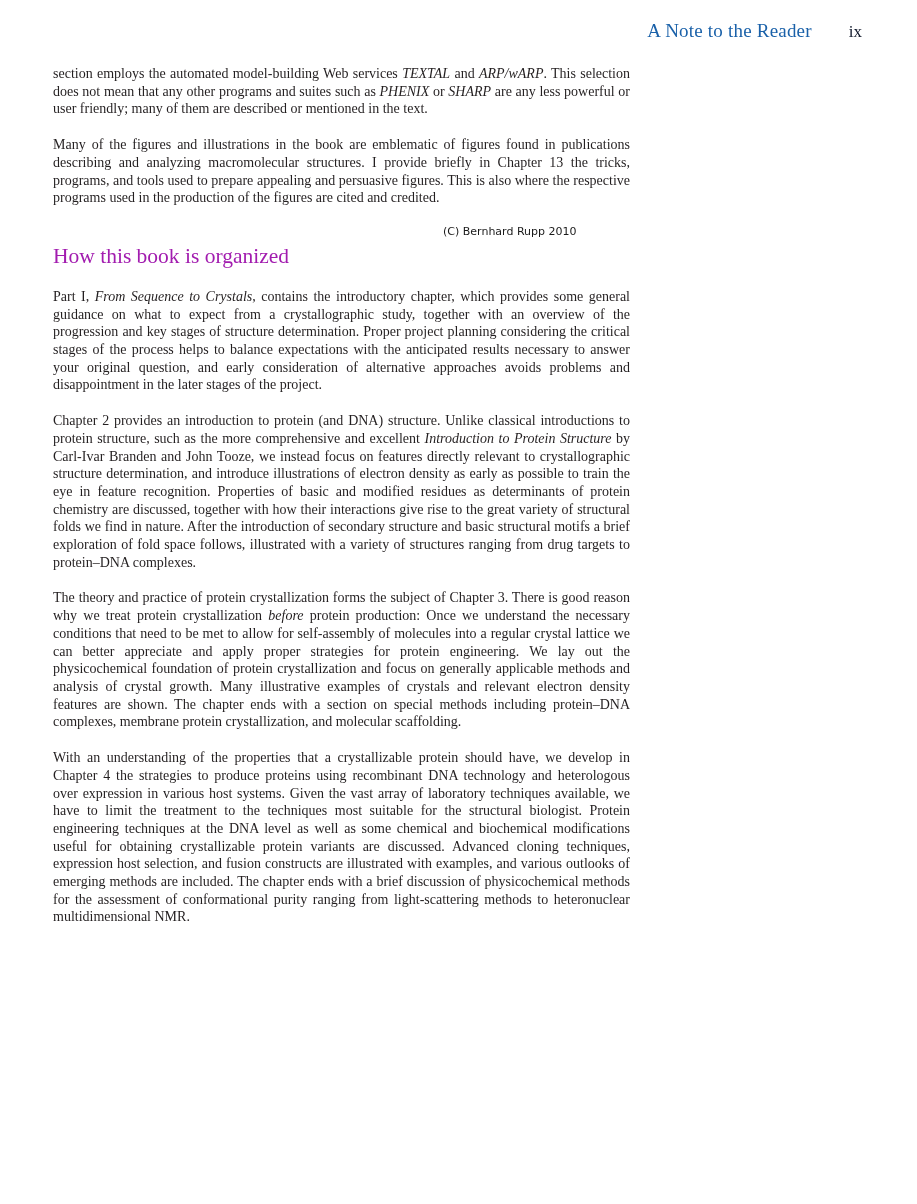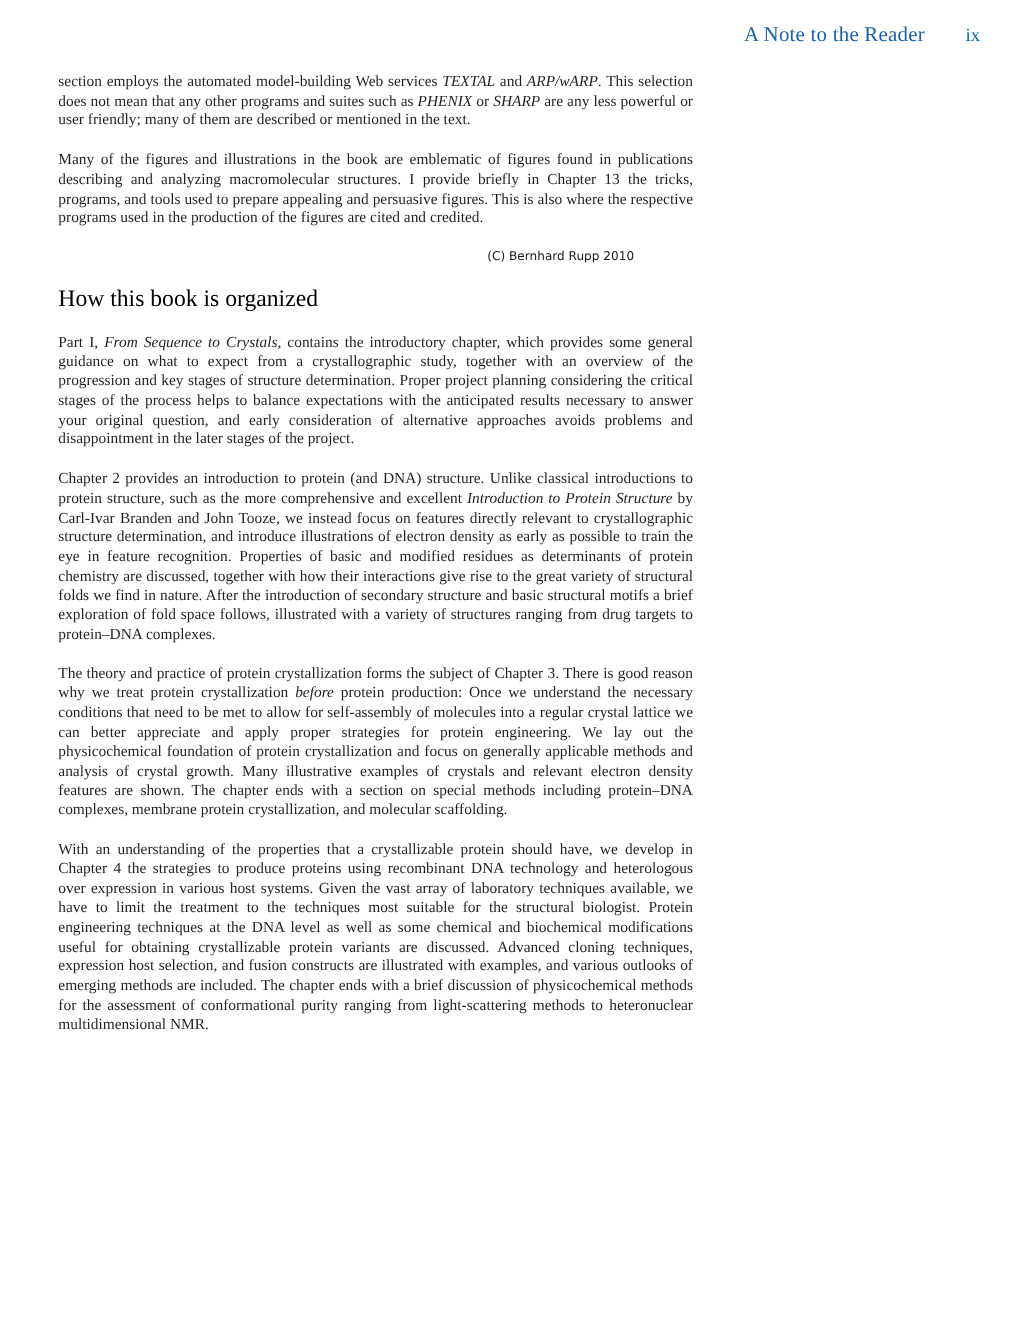--- a/index.html
+++ b/index.html
@@ -14,30 +14,30 @@
     background: #ffffff;
     font-family: "Liberation Serif", "DejaVu Serif", serif;
     color: #231f20;
     overflow: hidden;
   }
   .running-head {
     display: flex;
     justify-content: flex-end;
     align-items: baseline;
     gap: 37px;
-    padding: 9px 26px 0 0;
+    padding: 9px 55px 0 0;
   }
   .head-title {
     color: #1a61a9;
     font-size: 19px;
     letter-spacing: 0.2px;
   }
   .page-number {
     font-size: 17px;
-    color: #0369a1;
+    color: #0f172a;
     margin-top: 13px;
   }
   .text-block {
     margin: 23px 0 0 53px;
     width: 577px;
     text-align: justify;
     hyphens: auto;
     -webkit-hyphens: auto;
   }
   .text-block p {
@@ -45,27 +45,27 @@
     font-size: 14px;
     line-height: 17.7px;
   }
   .text-block p em {
     font-style: italic;
   }
   .watermark {
     font-family: "DejaVu Sans", sans-serif;
     font-size: 11px;
     color: #1a1a1a;
-    margin: 4px 0 20px 390px;
+    margin: 4px 0 6px 390px;
     text-align: left;
   }
   .section-heading {
     font-family: "Liberation Serif", "DejaVu Serif", serif;
     font-weight: normal;
-    color: #000000;
+    color: #a21caf;
     font-size: 21.5px;
     line-height: 24px;
     margin: 4px 0 20px 0;
     text-align: left;
   }
 </style>
 </head>
 <body>
 
 <div class="page">

